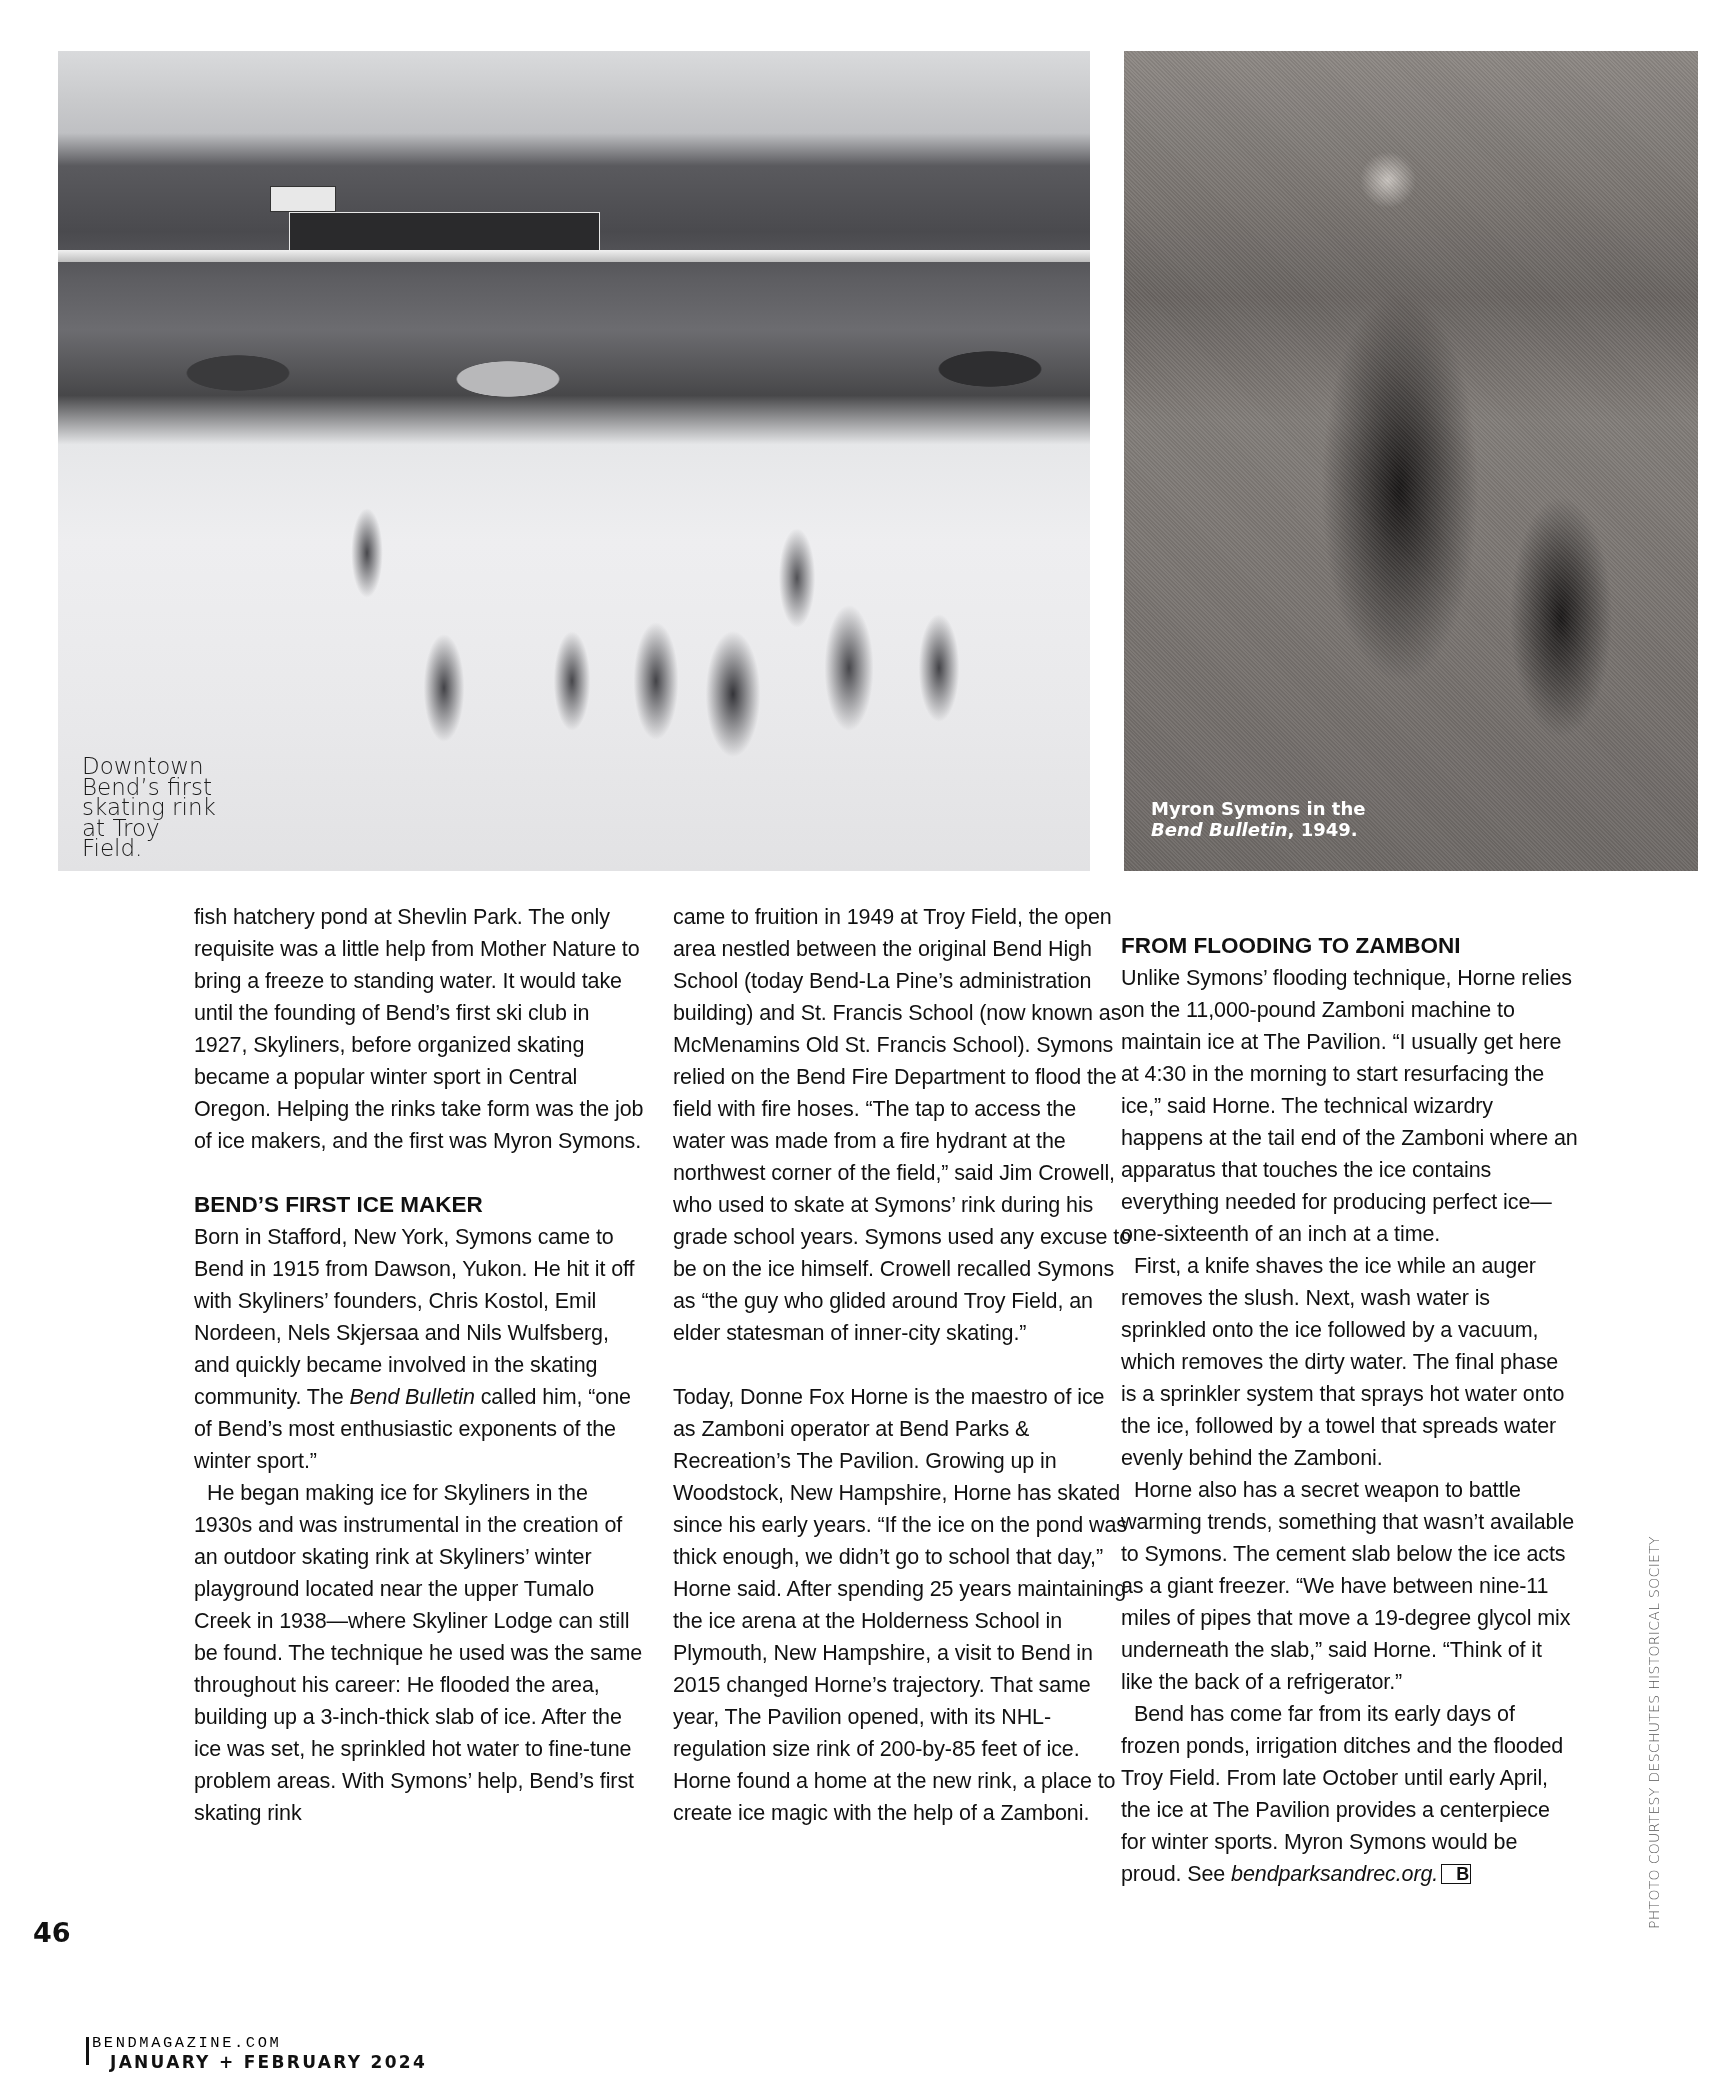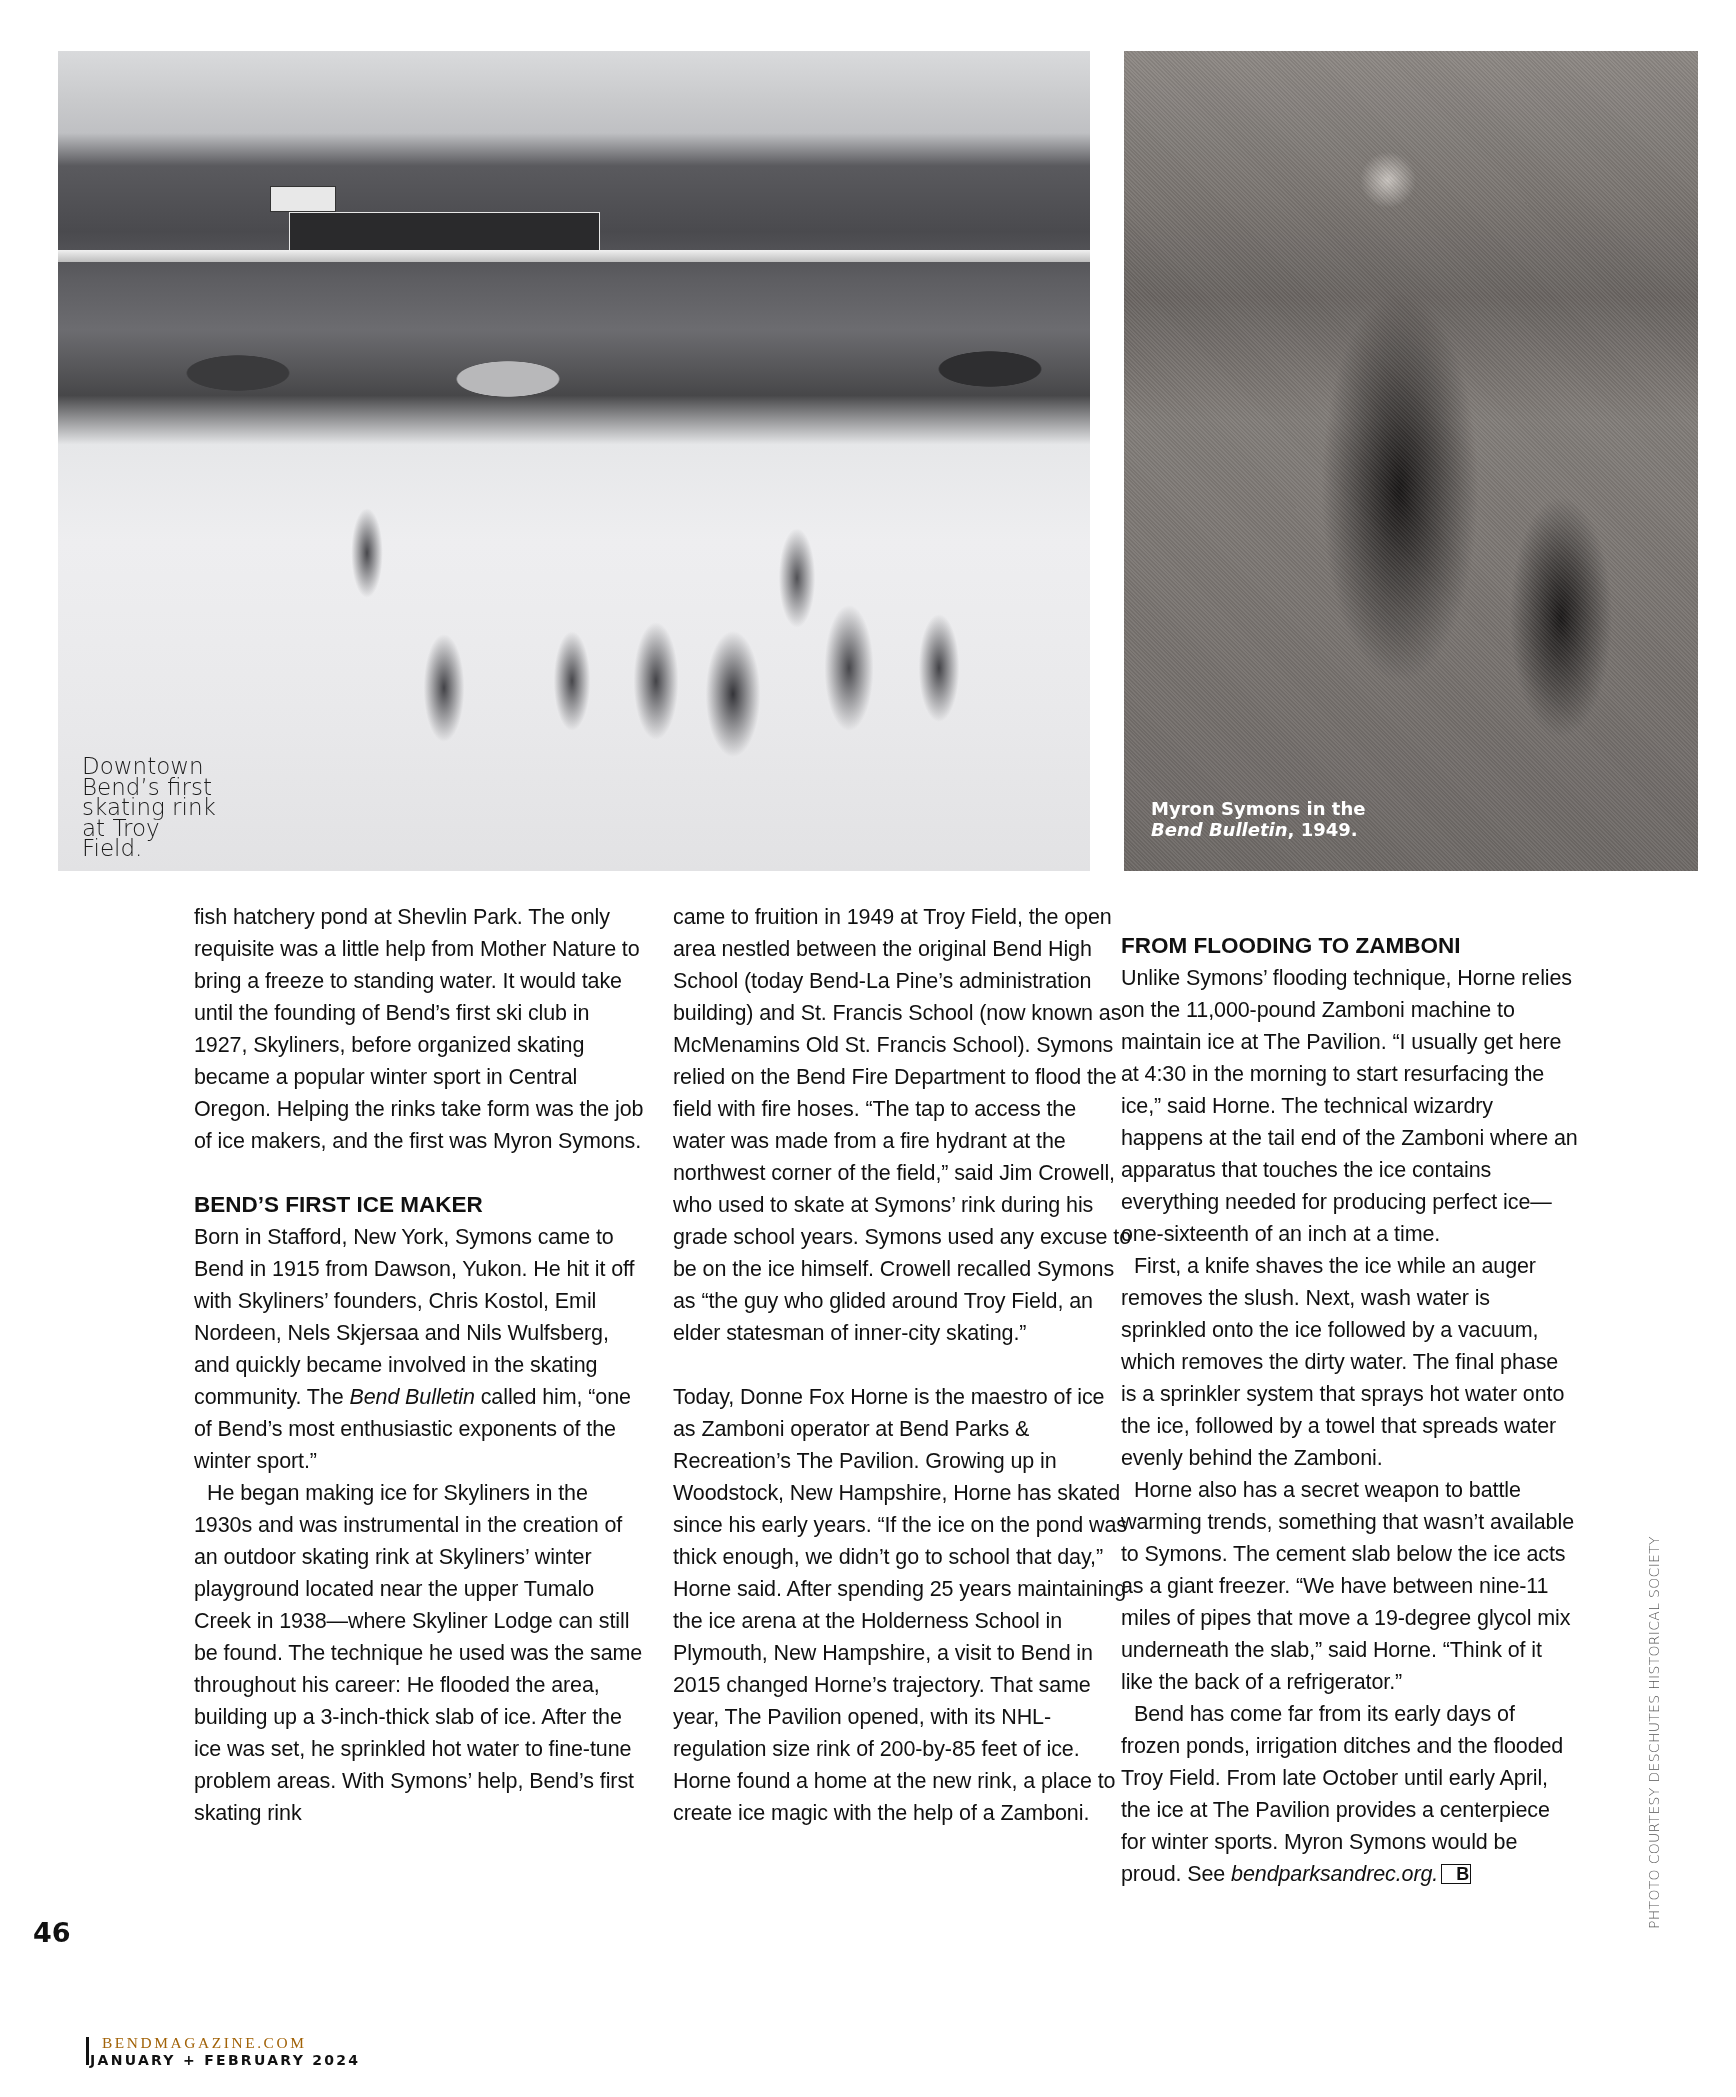--- a/index.html
+++ b/index.html
@@ -99,26 +99,26 @@
       letter-spacing: 0.3px; color: #555; white-space: nowrap;
     }
 
     
     .folio {
       position: absolute; left: 33px; top: 1916px;
       font-family: "DejaVu Sans", sans-serif; font-weight: 700; font-size: 27px; line-height: 33px; color: #111;
     }
     .folio-bar { position: absolute; left: 86px; top: 2037px; width: 3.2px; height: 28px; background: #111; }
     .footer-site {
-      position: absolute; left: 102px; top: 2034px;
-      font-family: Liberation Serif, serif; font-size: 15.4px; letter-spacing: 2.6px; color: #a16207;
+      position: absolute; left: 92px; top: 2034px;
+      font-family: Liberation Mono, monospace; font-size: 15.4px; letter-spacing: 2.6px; color: #000000;
     }
     .footer-issue {
-      position: absolute; left: 90px; top: 2052px;
-      font-family: "DejaVu Sans", sans-serif; font-weight: 700; font-size: 14px; letter-spacing: 2.3px; color: #111;
+      position: absolute; left: 110px; top: 2052px;
+      font-family: "DejaVu Sans", sans-serif; font-weight: 700; font-size: 17px; letter-spacing: 2.3px; color: #111;
     }
   </style>
 </head>
 <body>
 
 <div class="photo photo-left">
   <div class="sign-upper"></div>
   <div class="sign-main"></div>
   <div class="roof-snow"></div>
   <div class="cars"></div>

